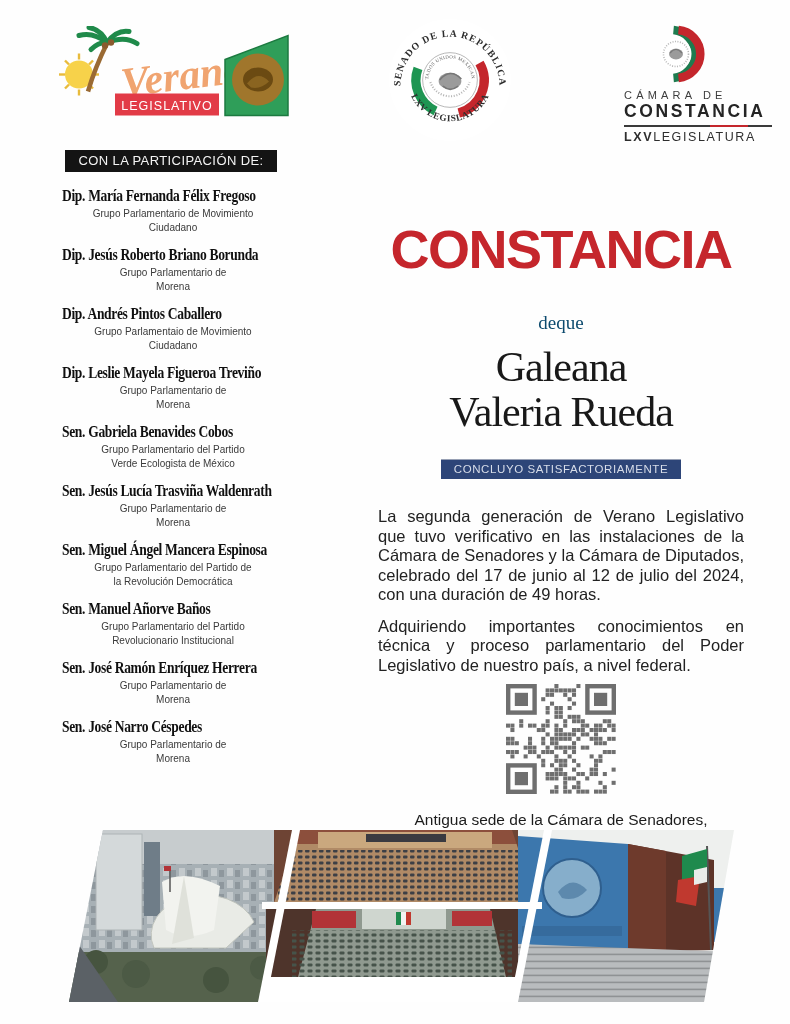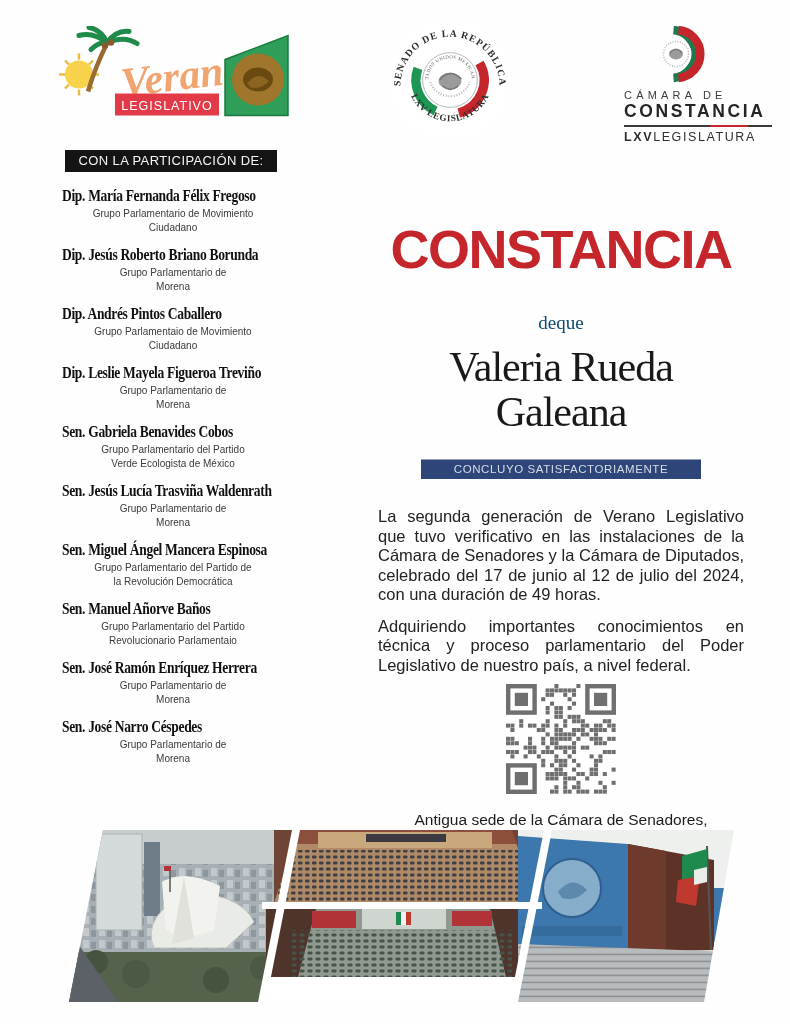--- a/index.html
+++ b/index.html
@@ -30,21 +30,21 @@
      line-height:18px;color:#101010;}
   .p-group{font-size:10px;line-height:14px;color:#3a3a3a;text-align:center;margin-top:2px;}
 
   
   .cert{position:absolute;left:368px;top:186px;width:386px;text-align:center;}
   .c-title{font-size:54px;line-height:54px;font-weight:bold;letter-spacing:-1.5px;
      color:var(--title_red,#c5262c);}
   .c-connector{font-family:"Liberation Serif",serif;font-size:19px;margin-top:30px;color:#0c4a6e;}
   .c-name{font-family:"Liberation Serif",serif;font-size:42px;line-height:45px;margin-top:11px;
      letter-spacing:-1px;color:#191919;}
-  .c-banner{margin:24px auto 0;width:280px;box-sizing:border-box;background:var(--status_blue,#2d4578);
+  .c-banner{margin:24px auto 0;width:240px;box-sizing:border-box;background:var(--status_blue,#2d4578);
      color:#d7dde9;font-size:11.5px;letter-spacing:.6px;padding:3px 0 4px;border-top:1px solid #97a0b4;}
   .c-para{margin:28px auto 0;width:366px;text-align:justify;font-size:16.5px;line-height:19.5px;color:#222;}
   .c-para + .c-para{margin-top:12px;}
   .c-qr{margin:9px auto 0;width:110px;height:110px;}
   .c-venue1{margin-top:13px;font-size:15.5px;color:#1c1c1c;}
   .c-venue2{margin-top:11px;font-size:15.5px;color:#1c1c1c;}
 
   
   .strip{position:absolute;left:66px;top:830px;width:670px;height:172px;}
 </style>
@@ -186,21 +186,21 @@
           <div class="p-name">Sen. Miguel Ángel Mancera Espinosa</div>
           <div class="p-group">
             <div>Grupo Parlamentario del Partido de</div>
             <div>la Revolución Democrática</div>
           </div>
         </li>
         <li>
           <div class="p-name">Sen. Manuel Añorve Baños</div>
           <div class="p-group">
             <div>Grupo Parlamentario del Partido</div>
-            <div>Revolucionario Parlamentaio</div>
+            <div>Revolucionario Institucional</div>
           </div>
         </li>
         <li>
           <div class="p-name">Sen. José Ramón Enríquez Herrera</div>
           <div class="p-group">
             <div>Grupo Parlamentario de</div>
             <div>Morena</div>
           </div>
         </li>
         <li>
@@ -210,22 +210,22 @@
             <div>Morena</div>
           </div>
         </li>
       </ul>
   </aside>
 
   <main class="cert">
     <h1 class="c-title">CONSTANCIA</h1>
     <div class="c-connector">deque</div>
     <div class="c-name">
+      <div>Galeana</div>
       <div>Valeria Rueda</div>
-      <div>Galeana</div>
     </div>
     <div class="c-banner">CONCLUYO SATISFACTORIAMENTE</div>
     <p class="c-para">La segunda generación de Verano Legislativo que tuvo verificativo en las instalaciones de la Cámara de Senadores y la Cámara de Diputados, celebrado del 17 de junio al 12 de julio del 2024, con una duración de 49 horas.</p>
     <p class="c-para">Adquiriendo importantes conocimientos en técnica y proceso parlamentario del Poder Legislativo de nuestro país, a nivel federal.</p>
     <svg class="c-qr" id="qr-svg" viewBox="0 0 110 110">
         <rect x="2.2" y="2.2" width="26.400000000000002" height="26.400000000000002" fill="none" stroke="#6f6f6f" stroke-width="4.4"></rect>
         <rect x="8.8" y="8.8" width="13.200000000000001" height="13.200000000000001" fill="#6f6f6f"></rect>
         <rect x="81.4" y="2.2" width="26.400000000000002" height="26.400000000000002" fill="none" stroke="#6f6f6f" stroke-width="4.4"></rect>
         <rect x="88" y="8.8" width="13.200000000000001" height="13.200000000000001" fill="#6f6f6f"></rect>
         <rect x="2.2" y="81.4" width="26.400000000000002" height="26.400000000000002" fill="none" stroke="#6f6f6f" stroke-width="4.4"></rect>

